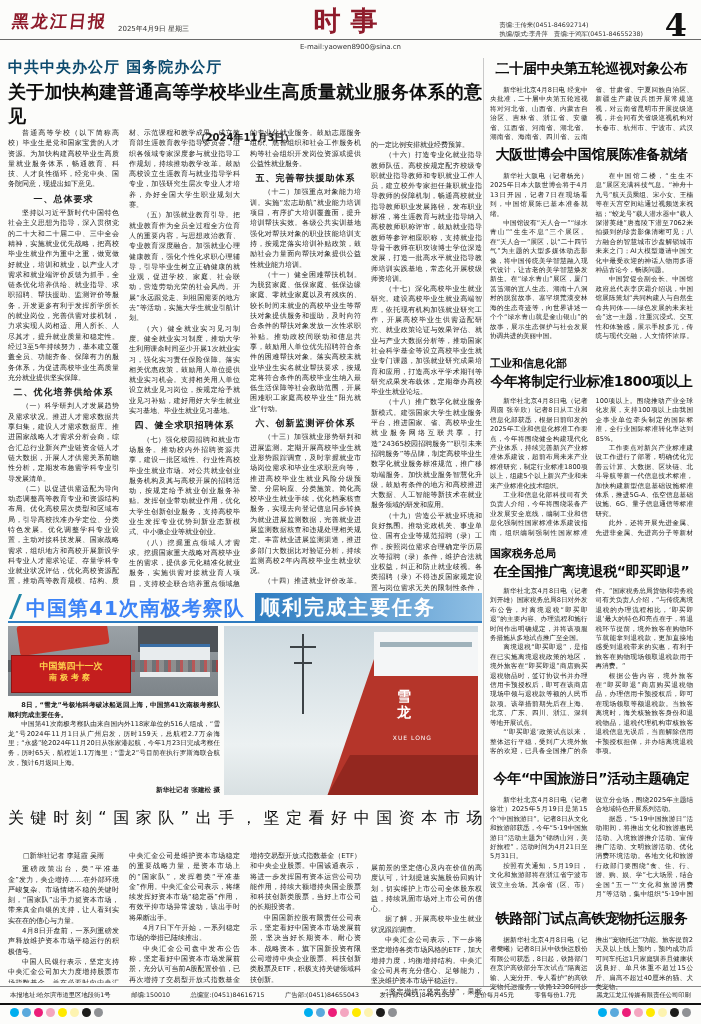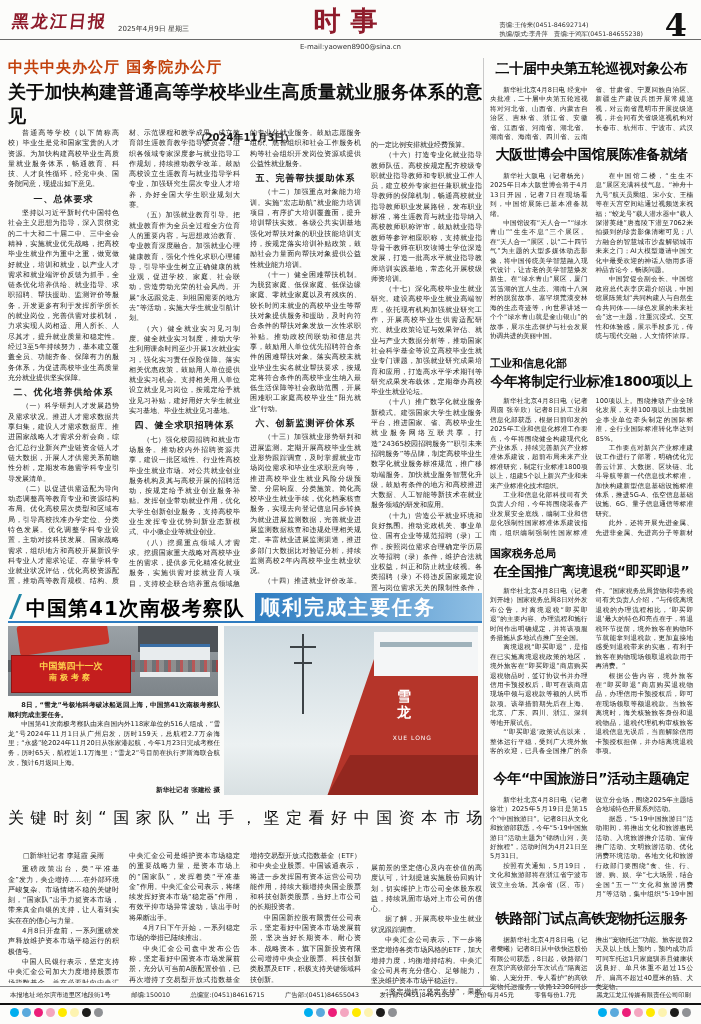--- a/index.html
+++ b/index.html
@@ -12,37 +12,37 @@
         font-family:"DejaVu Serif","Liberation Serif",serif;letter-spacing:2px;transform:skewX(-6deg);}
   .issue-date{position:absolute;top:24px;left:118px;font-size:7px;color:#333;}
   .section-blk{position:absolute;top:6px;left:50%;transform:translateX(-50%);text-align:center;}
   .section-title{font-size:27px;font-weight:bold;color:#8e1b2b;letter-spacing:10px;line-height:30px;}
   .email{display:inline-block;font-size:7px;color:#333;background:#fcfcfa;padding:0 6px;position:relative;top:-2px;}
   .editors{position:absolute;top:20px;right:58px;text-align:left;font-size:6.3px;line-height:9px;color:#333;}
   .pageno{position:absolute;top:6px;right:14px;font-size:32px;font-weight:bold;
           font-family:"DejaVu Serif","Liberation Serif",serif;color:#111;}
   
   .op{position:absolute;top:58px;left:8px;width:474px;}
-  .op-kicker{font-size:15px;font-weight:bold;color:#c2410c;letter-spacing:1px;}
+  .op-kicker{font-size:15px;font-weight:bold;color:#0c4a6e;letter-spacing:1px;}
   .op-headline{margin-top:3px;font-size:18px;font-weight:bold;color:#0d0d0d;
                text-align:justify;text-align-last:justify;letter-spacing:0;line-height:24px;}
   .op-dateline{margin-top:3px;text-align:center;font-size:10px;font-weight:bold;}
   .ncol{position:absolute;width:111px;height:460px;overflow:hidden;font-size:7px;line-height:10.3px;
         text-align:justify;color:#1c1c1c;}
   .op-body{position:absolute;top:70px;left:0;width:474px;height:460px;}
   .c1{left:0;} .c2{left:121px;} .c3{left:242px;} .c4{left:363px;margin-top:12px;}
   .blk-p{text-indent:2em;}
   .blk-c{}
   .blk-h{font-weight:bold;text-align:center;text-indent:0;font-size:9px;margin:4px 0;letter-spacing:1px;}
   .blk-b{text-align:center;text-indent:0;margin-bottom:3px;}
   
   .ant{position:absolute;top:593px;left:8px;width:474px;height:206px;}
   .ant-banner{position:absolute;top:0;left:0;width:474px;height:28px;border-bottom:2px solid #2e7cc0;}
   .ant-slash{position:absolute;top:1px;left:6px;width:3px;height:25px;background:#2188a8;transform:skewX(-22deg);}
-  .ant-t1{position:absolute;top:2px;left:18px;font-size:20px;font-weight:bold;color:#000000;letter-spacing:1px;}
+  .ant-t1{position:absolute;top:2px;left:18px;font-size:20px;font-weight:bold;color:#3b82f6;letter-spacing:1px;}
   .ant-t2{position:absolute;top:0;left:247px;right:0;height:28px;background:linear-gradient(90deg,#2e7cc0,#8fbfe4);
           color:#fff;font-size:20px;font-weight:bold;letter-spacing:2px;line-height:28px;padding-left:5px;}
   .photoL{position:absolute;top:33px;left:0;width:210px;height:70px;overflow:hidden;
           background:linear-gradient(180deg,#9aa1a6,#7d8489);}
   .photoL .crane{position:absolute;top:-6px;left:10px;width:90px;height:30px;background:#c8352a;
                  transform:rotate(-8deg);border-radius:3px;}
   .photoL .mach{position:absolute;top:0;right:0;width:80px;height:26px;background:#4d5257;}
   .photoL .cabin{position:absolute;top:18px;right:8px;width:70px;height:30px;background:#e8ecee;border-top:3px solid #3a6ea5;}
   .photoL .crowd{position:absolute;top:34px;left:0;width:210px;height:12px;
                  background:repeating-linear-gradient(90deg,#50555a 0 4px,#a33 4px 7px,#777 7px 12px);opacity:.8;}

